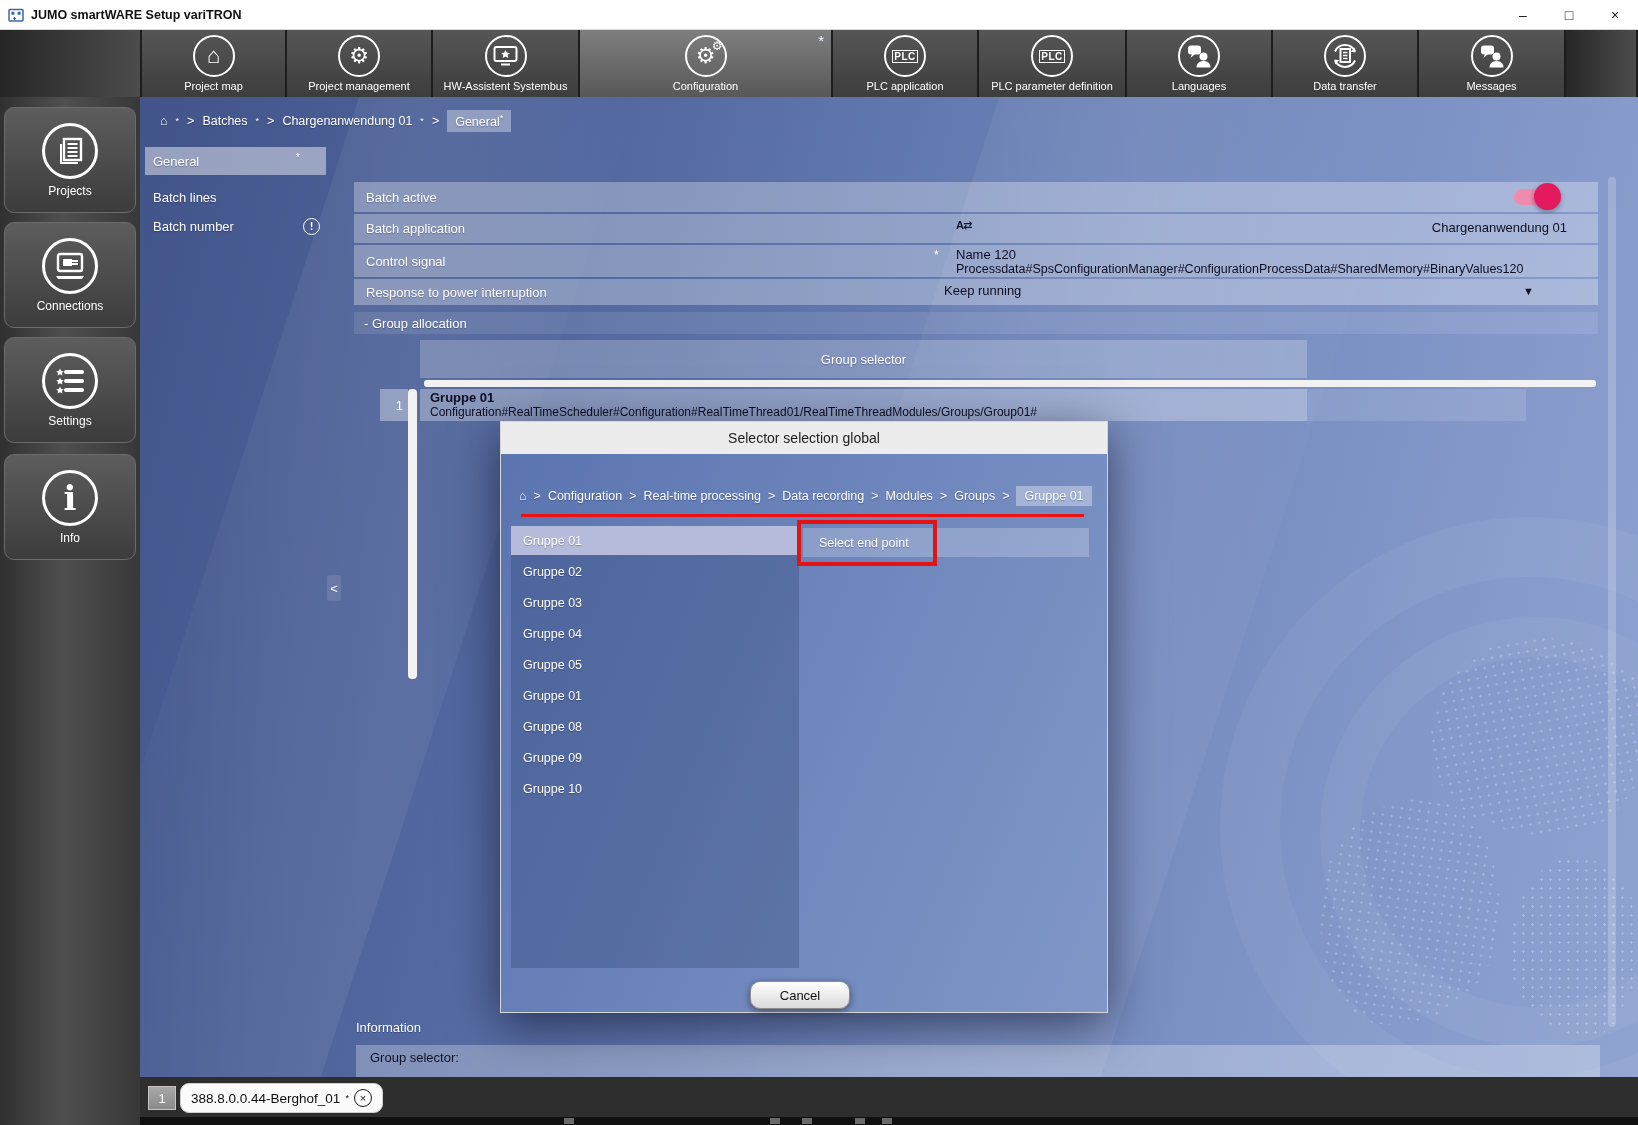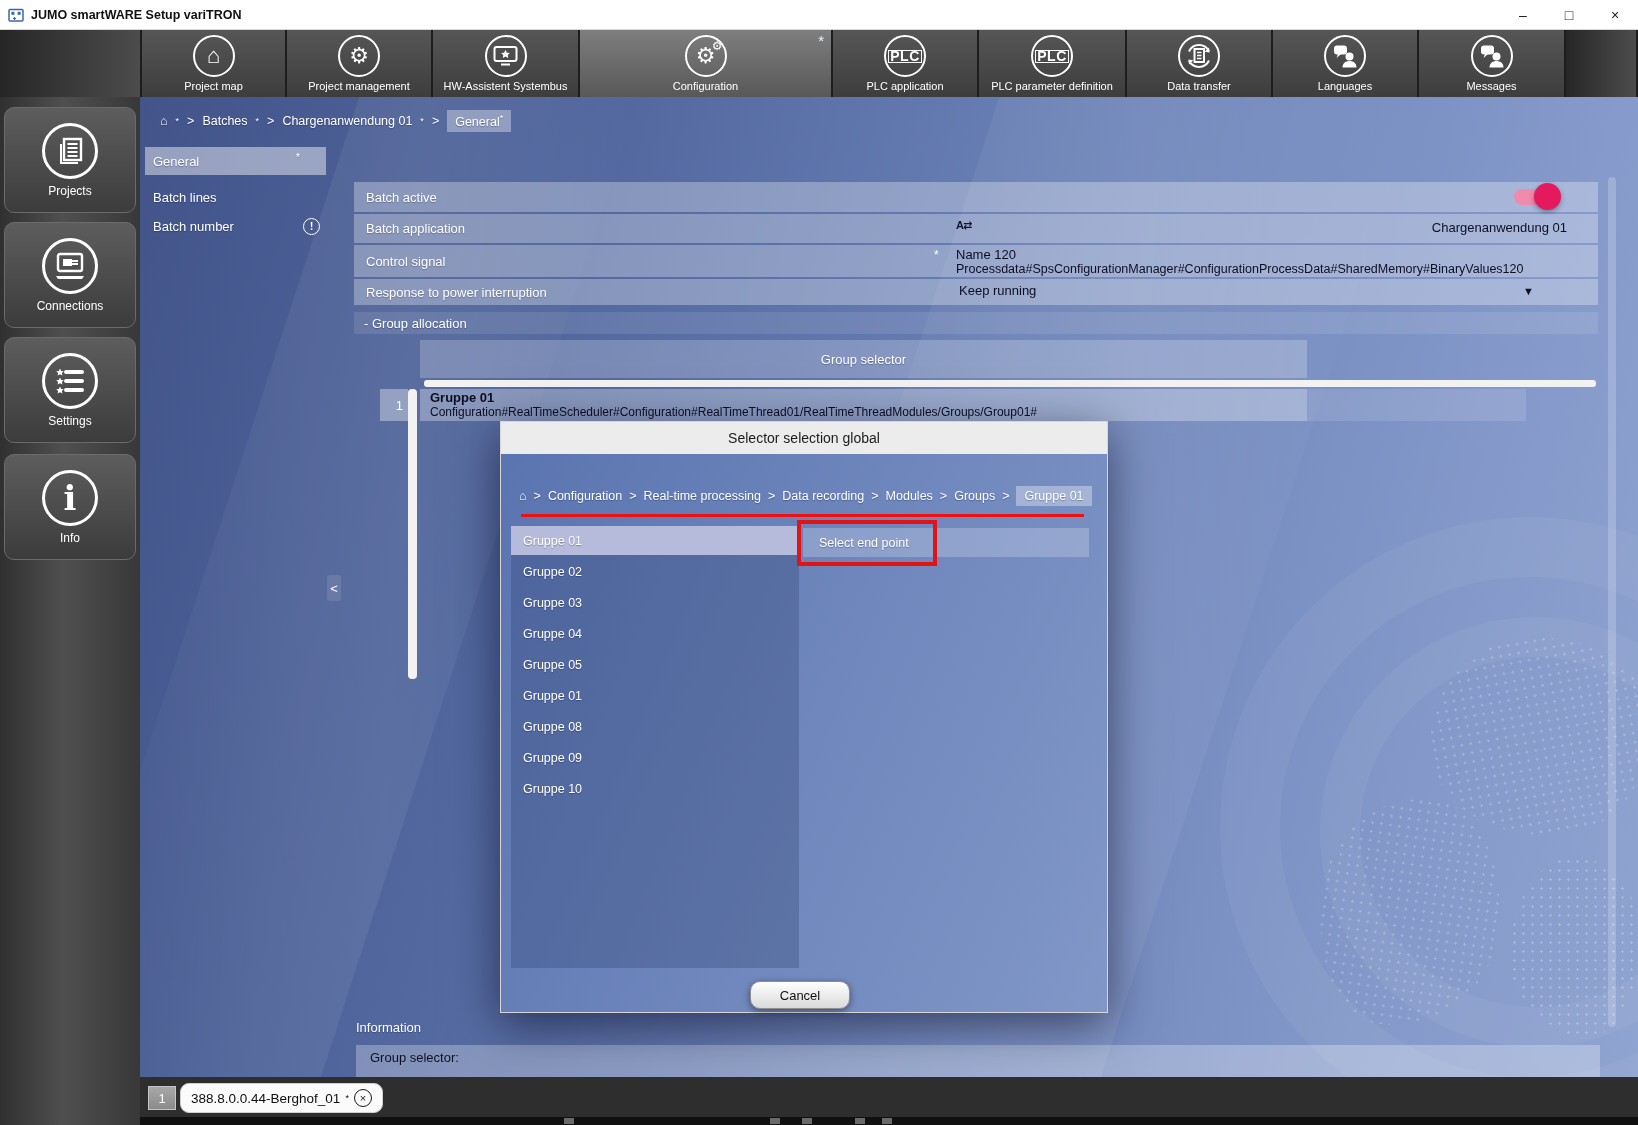--- a/index.html
+++ b/index.html
@@ -19,21 +19,21 @@
              background:linear-gradient(#5a5a5a,#3b3b3b); display:flex; }
   .tb-spacer { border-right:2px solid #1d1d1d; background:linear-gradient(90deg,#262626,#4c4c4c); }
   .tb-btn { position:relative; display:flex; flex-direction:column; align-items:center;
             justify-content:flex-end; padding-bottom:5px; gap:3px; border-right:2px solid #1d1d1d;
             color:#fff; background:linear-gradient(#565656,#3d3d3d); }
   .tb-btn.active { background:linear-gradient(#7e7e7e,#585858); }
   .tb-icon { width:42px; height:42px; border:2.5px solid #fff; border-radius:50%;
              display:flex; align-items:center; justify-content:center; color:#fff; font-size:22px;
              position:relative; flex-shrink:0; }
   .tb-icon .gear-small { position:absolute; right:2px; top:2px; font-size:12px; }
-  .tb-icon .plc-text { font-size:14px; font-weight:bold; letter-spacing:.5px; border:1px solid #fff;
+  .tb-icon .plc-text { font-size:10px; font-weight:bold; letter-spacing:.5px; border:1px solid #fff;
                        padding:0 1px; line-height:11px; }
   .tb-label { font-size:11px; white-space:nowrap; }
   .tb-ast { position:absolute; right:7px; top:2px; font-size:15px; color:#eaf4ff; }
 
   
   .sidebar { position:absolute; left:0; top:97px; width:140px; height:1028px;
              background:linear-gradient(90deg,#303030,#4f4f4f 45%,#383838); }
   .sb-btn { position:absolute; left:4px; width:132px; height:106px; border-radius:10px;
             background:linear-gradient(#5d5d5d,#3c3c3c); border:1px solid #6b6b6b;
             display:flex; flex-direction:column; align-items:center; justify-content:center;
@@ -205,42 +205,42 @@
 
   <div class="tb-btn" style="width:148px">
     <div class="tb-icon">
         <span class="plc-text">PLC</span>
       </div>
     <span class="tb-label">PLC parameter definition</span>
   </div>
 
   <div class="tb-btn" style="width:146px">
     <div class="tb-icon">
+      <svg width="26" height="26" viewBox="0 0 26 26">
+        <rect x="2" y="2.5" width="13" height="9" rx="3" fill="#fff"></rect>
+        <path d="M6 11 l-1.5 4 4.5-4z" fill="#fff"></path>
+        <circle cx="17.5" cy="13.5" r="4" fill="#fff"></circle>
+        <path d="M10.5 24.5 c0-4.5 3.5-6.5 7-6.5 s7 2 7 6.5z" fill="#fff"></path>
+      </svg>
+    </div>
+    <span class="tb-label">Languages</span>
+  </div>
+
+  <div class="tb-btn" style="width:146px">
+    <div class="tb-icon">
       <svg width="28" height="26" viewBox="0 0 28 26">
         <rect x="9.5" y="6" width="9.5" height="13" fill="none" stroke="#fff" stroke-width="2"></rect>
         <path d="M12 9.5h4.5 M12 12.5h4.5 M12 15.5h4.5" stroke="#fff" stroke-width="1.4"></path>
         <path d="M24 8.5 a11 11 0 0 0 -20 0" fill="none" stroke="#fff" stroke-width="2"></path>
         <path d="M4 17.5 a11 11 0 0 0 20 0" fill="none" stroke="#fff" stroke-width="2"></path>
         <path d="M24 4.5 l.5 5 -4.8-.8z" fill="#fff"></path>
         <path d="M4 21.5 l-.5-5 4.8.8z" fill="#fff"></path>
       </svg>
     </div>
     <span class="tb-label">Data transfer</span>
-  </div>
-
-  <div class="tb-btn" style="width:146px">
-    <div class="tb-icon">
-      <svg width="26" height="26" viewBox="0 0 26 26">
-        <rect x="2" y="2.5" width="13" height="9" rx="3" fill="#fff"></rect>
-        <path d="M6 11 l-1.5 4 4.5-4z" fill="#fff"></path>
-        <circle cx="17.5" cy="13.5" r="4" fill="#fff"></circle>
-        <path d="M10.5 24.5 c0-4.5 3.5-6.5 7-6.5 s7 2 7 6.5z" fill="#fff"></path>
-      </svg>
-    </div>
-    <span class="tb-label">Languages</span>
   </div>
 
   <div class="tb-btn" style="width:147px">
     <div class="tb-icon">
       <svg width="26" height="26" viewBox="0 0 26 26">
         <rect x="2" y="2.5" width="13" height="9" rx="3" fill="#fff"></rect>
         <path d="M6 11 l-1.5 4 4.5-4z" fill="#fff"></path>
         <circle cx="17.5" cy="13.5" r="4" fill="#fff"></circle>
         <path d="M10.5 24.5 c0-4.5 3.5-6.5 7-6.5 s7 2 7 6.5z" fill="#fff"></path>
       </svg>
@@ -347,21 +347,21 @@
 
   <div class="frow" style="top:148px; height:32px">
     <span class="flabel">Control signal</span>
     <span class="row-ast">*</span>
     <span class="fval" style="left:602px; top:2px">Name 120</span>
     <span class="fval" style="left:602px; top:17px; font-size:12.5px">Processdata#SpsConfigurationManager#ConfigurationProcessData#SharedMemory#BinaryValues120</span>
   </div>
 
   <div class="frow" style="top:182px; height:26px">
     <span class="flabel">Response to power interruption</span>
-    <span class="fval" style="left:605px; top:4px">Keep running</span>
+    <span class="fval" style="left:590px; top:4px">Keep running</span>
     <span class="dd-arrow">▼</span>
   </div>
 
   <div class="sect-hdr" style="top:215px">
     <span>- Group allocation</span>
   </div>
 
   <div class="grp-hdr">
     <span>Group selector</span>
   </div>

